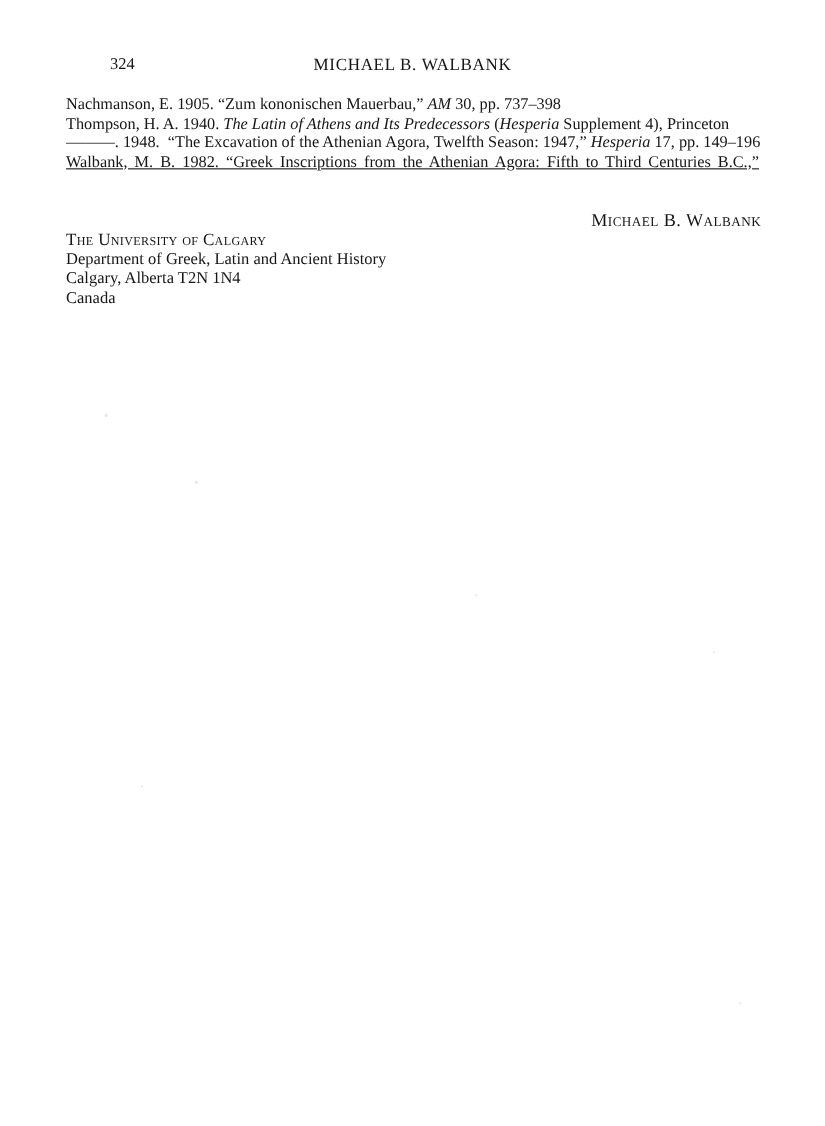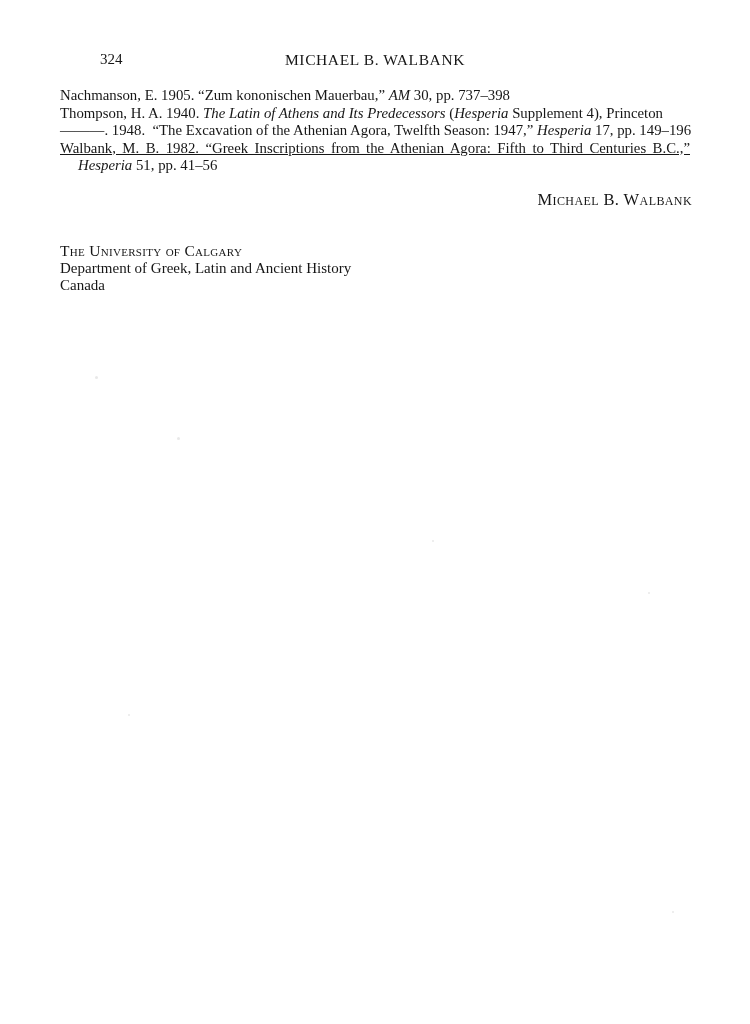--- a/index.html
+++ b/index.html
@@ -61,21 +61,20 @@
     position: absolute;
     top: 210px;
     left: 60px;
     font-size: 15px;
     line-height: 17.6px;
   }
   .address .institution {
     font-variant: small-caps;
     font-size: 15.5px;
     letter-spacing: 0.3px;
-    margin-top: 32px;
   }
   .speck {
     position: absolute;
     width: 3px;
     height: 3px;
     border-radius: 50%;
     background: rgba(110, 110, 110, 0.16);
   }
 </style>
 </head>
@@ -84,28 +83,28 @@
 <div class="page-header">
   <span class="page-number">324</span>
   <div class="running-head">MICHAEL B. WALBANK</div>
 </div>
 
 <div class="bibliography">
   <div class="bib-line"><span>Nachmanson, E. 1905. “Zum kononischen Mauerbau,” </span><span class="it">AM</span><span> 30, pp. 737–398</span></div>
   <div class="bib-line"><span>Thompson, H. A. 1940. </span><span class="it">The Latin of Athens and Its Predecessors</span><span> (</span><span class="it">Hesperia</span><span> Supplement 4), Princeton</span></div>
   <div class="bib-line"><span>———. 1948.  “The Excavation of the Athenian Agora, Twelfth Season: 1947,” </span><span class="it">Hesperia</span><span> 17, pp. 149–196</span></div>
   <div class="bib-line justified"><span>Walbank, M. B. 1982.  “Greek Inscriptions from the Athenian Agora:  Fifth to Third Centuries B.C.,”</span></div>
-  <div class="bib-line hang"><span class="it">Hesperia</span><span> 51, pp. 41–56</span></div>
 </div>
 
 <div class="signature">Michael B. Walbank</div>
 
 <div class="address">
   <div class="institution">The University of Calgary</div>
   <div>Department of Greek, Latin and Ancient History</div>
+  <div>Calgary, Alberta T2N 1N4</div>
   <div>Canada</div>
 </div>
 
 <div class="speck" style="left:95px;top:376px;"></div>
 <div class="speck" style="left:177px;top:437px;"></div>
 <div class="speck" style="left:432px;top:540px;width:2px;height:2px;"></div>
 <div class="speck" style="left:648px;top:592px;width:2px;height:2px;"></div>
 <div class="speck" style="left:128px;top:714px;width:2px;height:2px;"></div>
 <div class="speck" style="left:672px;top:911px;width:2px;height:2px;"></div>
 

